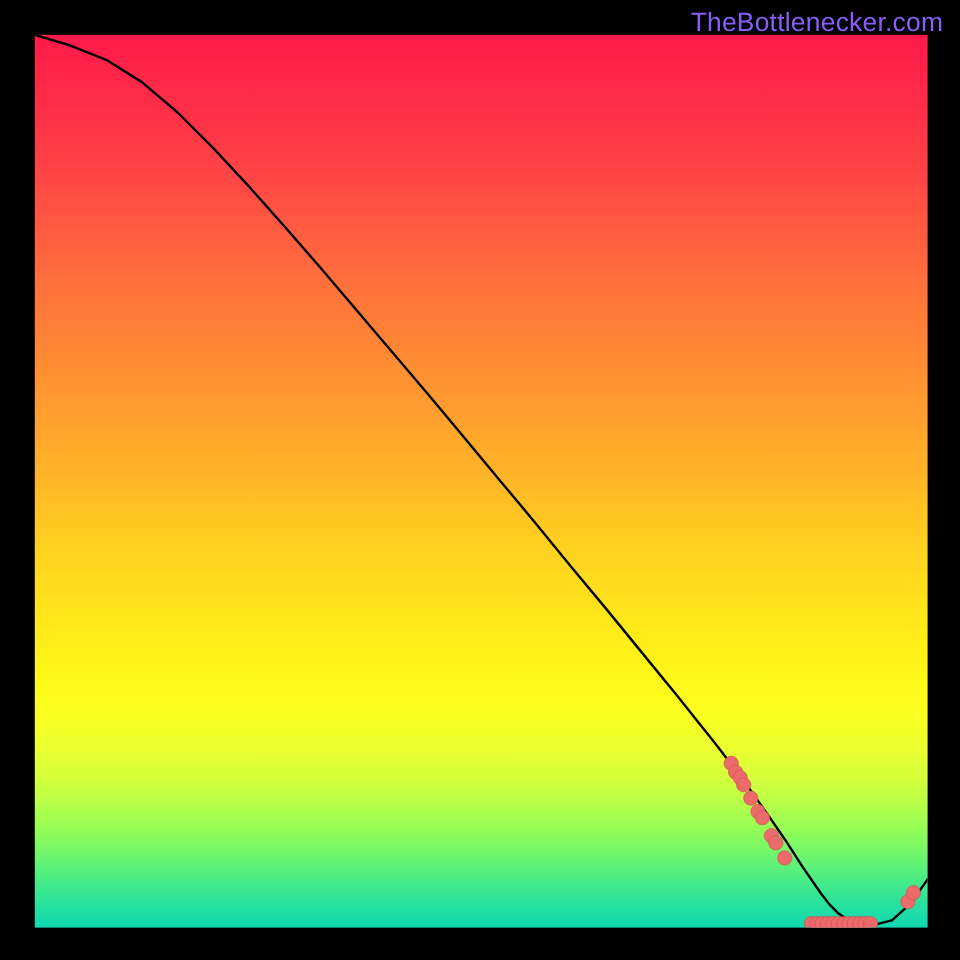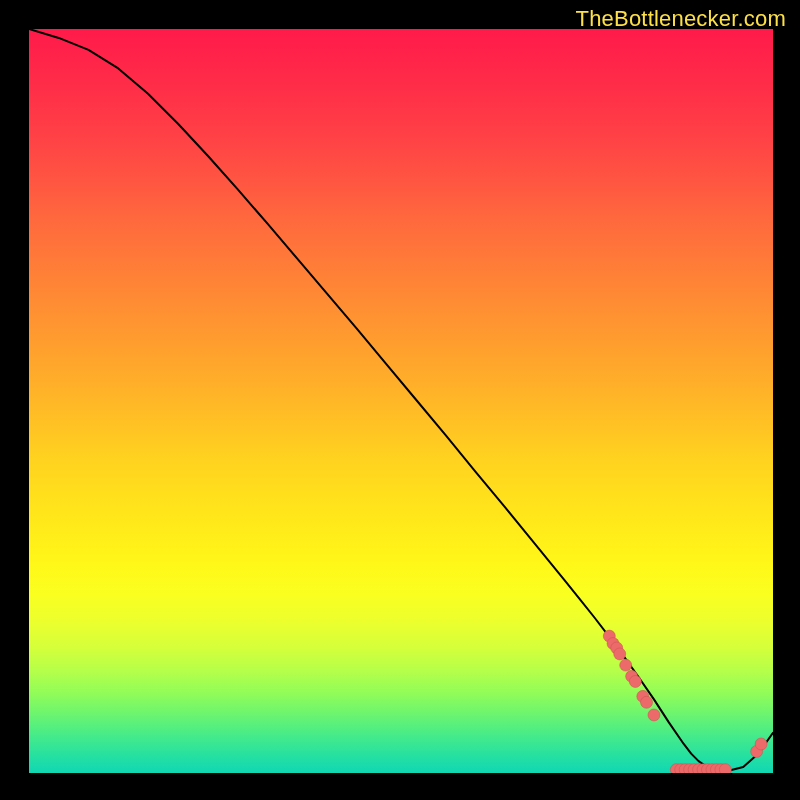--- a/index.html
+++ b/index.html
@@ -14,21 +14,21 @@
   .wrap {
     position: relative;
     width: 800px;
     height: 800px;
     background: #000;
   }
   .attribution {
     position: absolute;
     top: 6px;
     right: 14px;
-    color: #fde047;
+    color: #8b5cf6;
     font-size: 22px;
     font-weight: 500;
     letter-spacing: 0.2px;
   }
   .plot {
     position: absolute;
     left: 29px;
     top: 29px;
     width: 744px;
     height: 744px;

